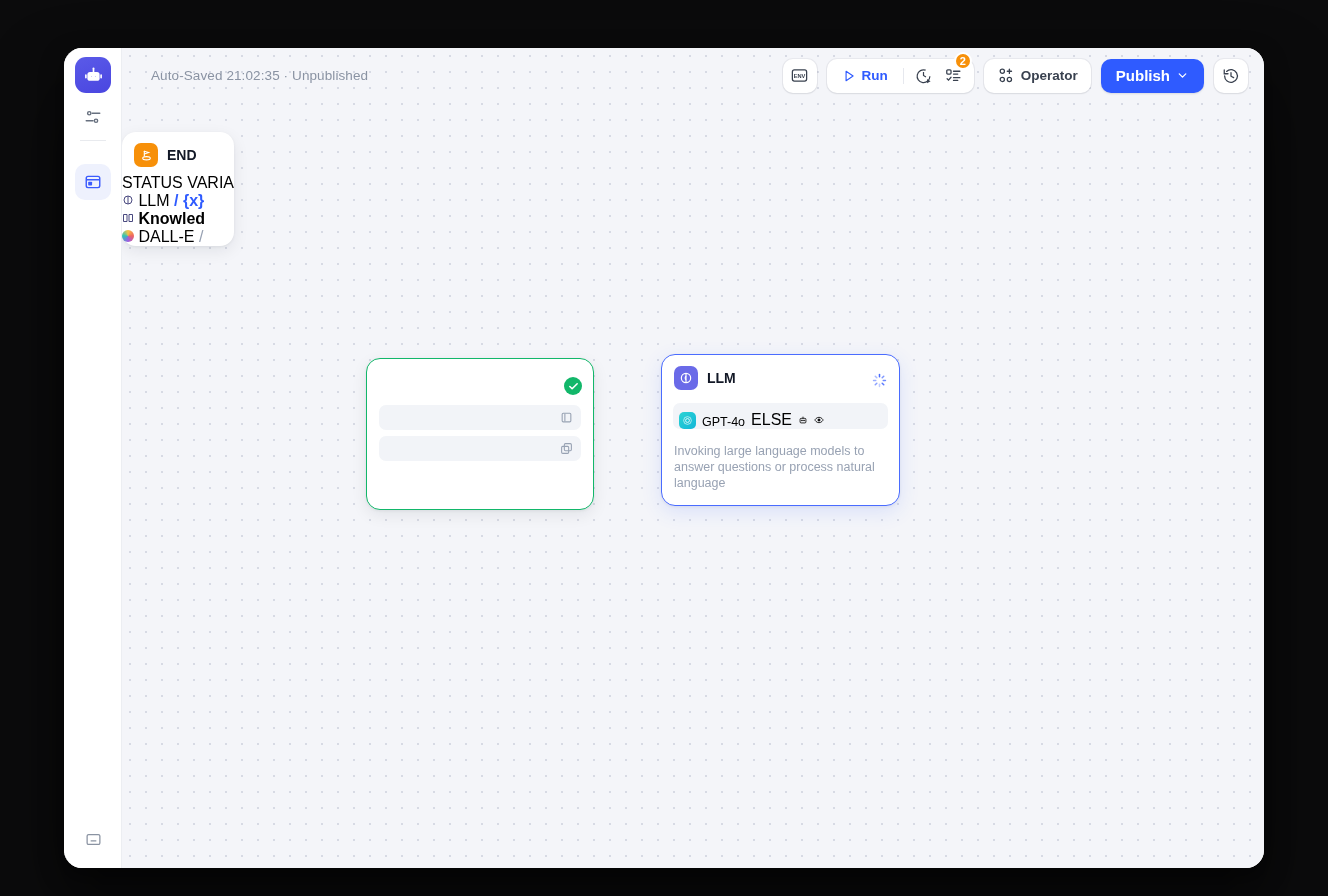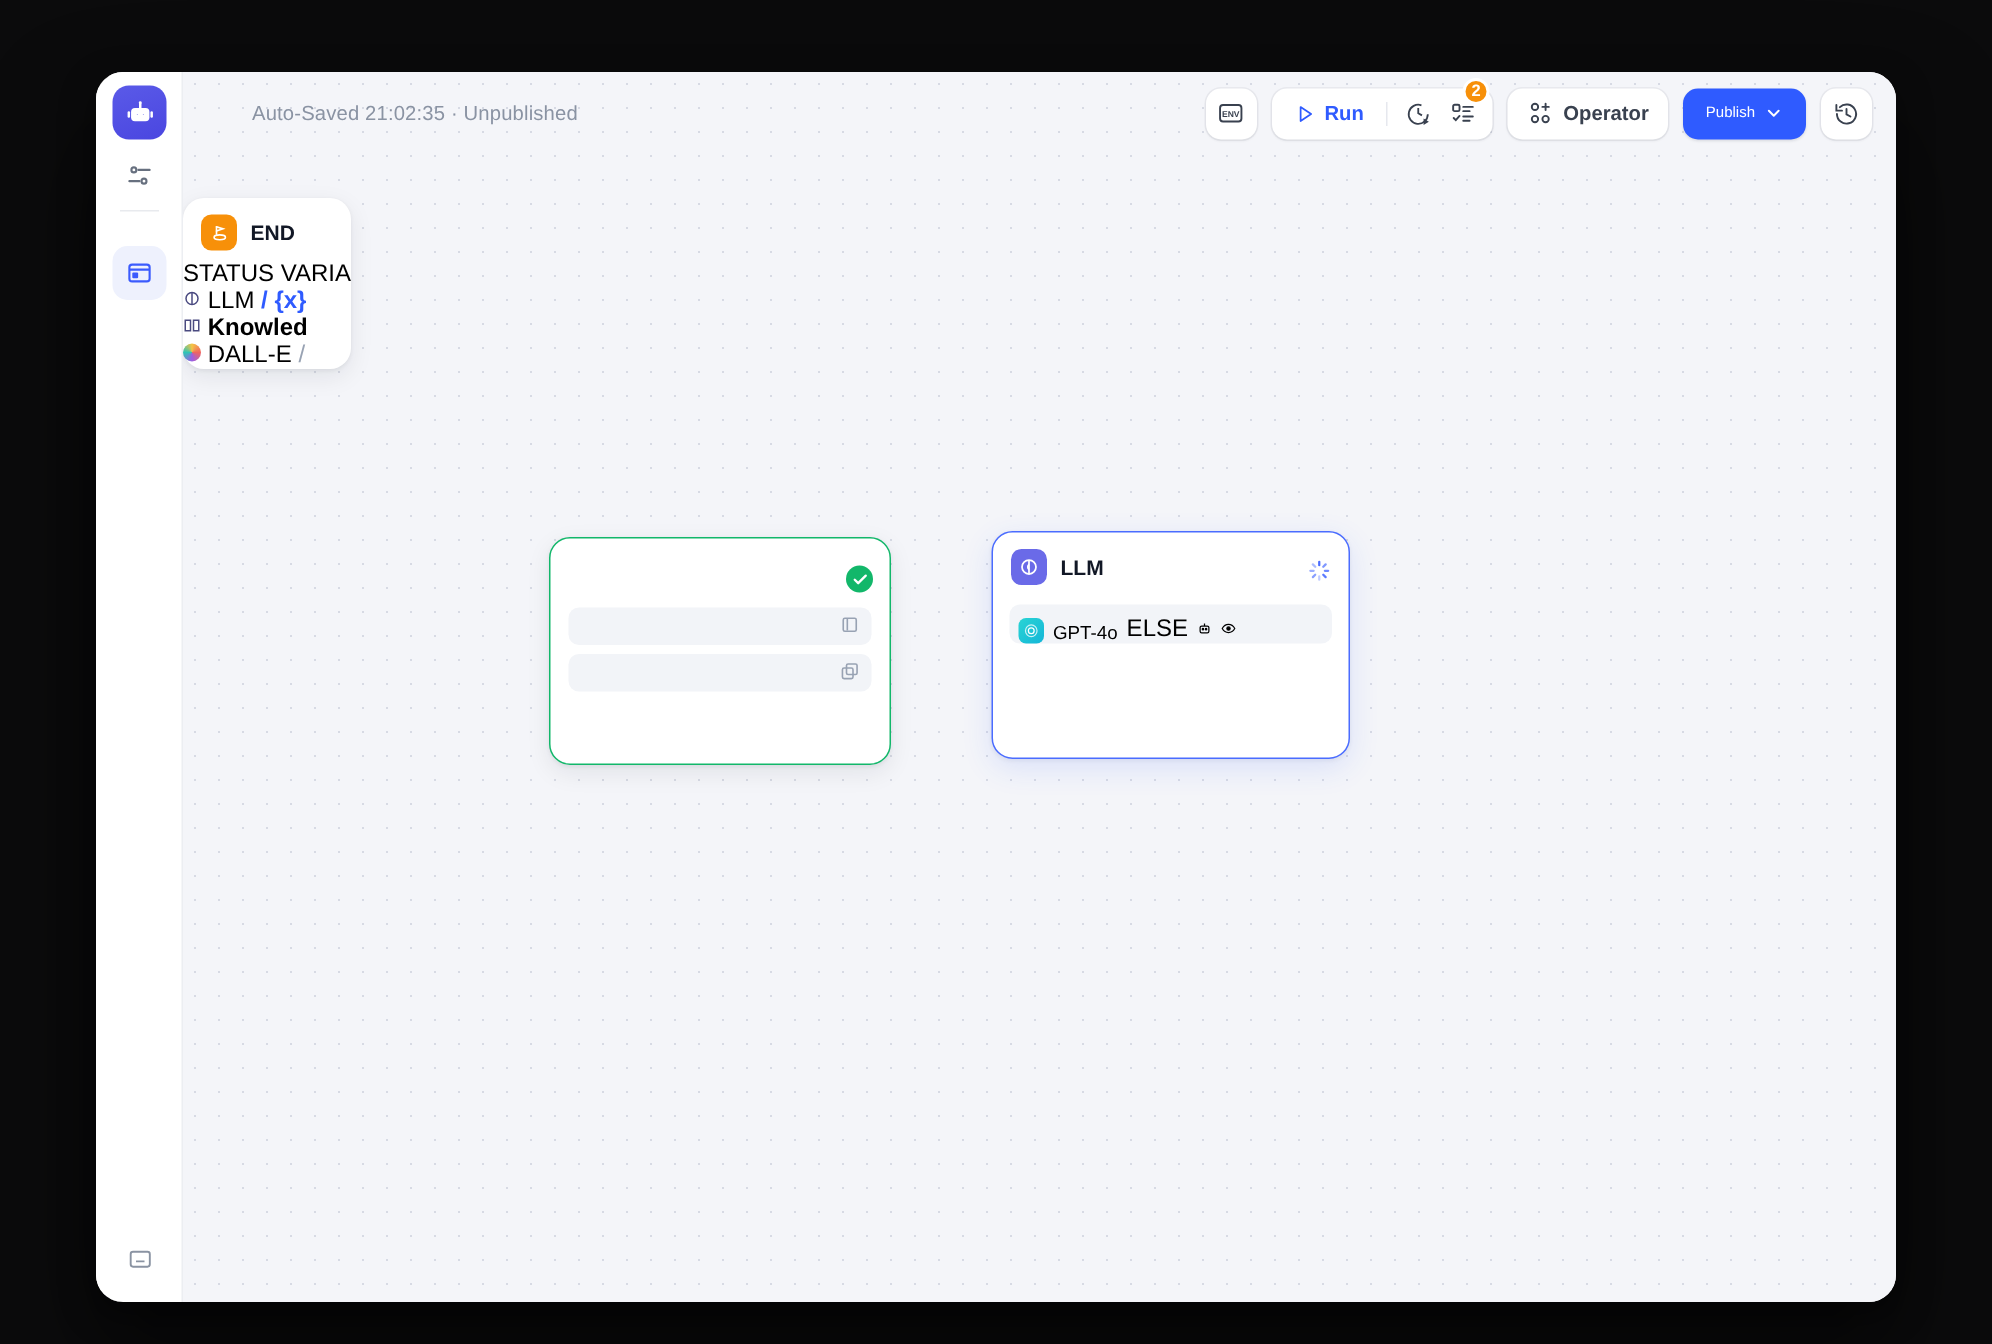--- a/index.html
+++ b/index.html
@@ -48,21 +48,21 @@
     background-color:#f4f5f9;
     background-image: radial-gradient(circle, #d7dae4 1px, transparent 1px);
     background-size: 16px 16px;
   }
 
   
   #header {
     position:absolute; left:58px; top:0; right:0; height:55px; z-index:5;
     display:flex; align-items:center; padding:0 16px;
   }
-  #autosave { font-size:13.5px; color:#8a93a3; margin-left:30px; letter-spacing:.1px; }
+  #autosave { font-size:13.5px; color:#8a93a3; margin-left:13px; letter-spacing:.1px; }
   .hdr-right { margin-left:auto; display:flex; align-items:center; gap:10px; }
 
   .pill {
     background:#fff; border-radius:10px; height:34px;
     box-shadow:0 1px 2px rgba(16,24,40,.07), 0 0 0 1px rgba(16,24,40,.05);
     display:flex; align-items:center;
   }
   .env-btn { width:34px; justify-content:center; color:#39414f; }
   .run-group { padding:0 6px; gap:2px; position:relative; }
   .run-btn {
@@ -74,21 +74,21 @@
     border-radius:7px; color:#39414f; }
   .badge {
     position:absolute; top:-7px; right:2px; min-width:18px; height:18px; padding:0 4px;
     background:#f79009; color:#fff; font-size:11px; font-weight:700; border-radius:9px;
     display:flex; align-items:center; justify-content:center;
     border:2px solid #fff;
   }
   .features-btn { padding:0 13px; gap:7px; color:#39414f; font-size:13.5px; font-weight:600; }
   .publish-btn {
     height:34px; padding:0 15px; border-radius:10px; background:#2f5bff; color:#fff;
-    font-size:10px; font-weight:400; display:flex; align-items:center; gap:6px;
+    font-size:15px; font-weight:700; display:flex; align-items:center; gap:6px;
     box-shadow:0 1px 2px rgba(16,24,40,.12);
     text-align:right;
   }
   .hist-btn { width:34px; justify-content:center; color:#39414f; }
 
   
   .node {
     position:absolute; background:#fff; border-radius:14px;
     box-shadow:0 5px 16px rgba(16,24,40,.08), 0 1px 3px rgba(16,24,40,.06);
   }
@@ -309,20 +309,21 @@
                 <line x1="12" y1="4" x2="12" y2="8"></line>
               </svg>
         </span>
         <span class="mini-tag">
           <svg width="10" height="10" viewBox="0 0 24 24" fill="none" stroke="currentColor" stroke-width="2">
                 <path d="M2 12s3.6-6.5 10-6.5S22 12 22 12s-3.6 6.5-10 6.5S2 12 2 12z"></path>
                 <circle cx="12" cy="12" r="2.6" fill="currentColor"></circle>
               </svg>
         </span>
       </div>
+      <div class="node-desc" style="top:88px;">Invoking large language models to answer questions or process natural language</div>
     </div>
 
     <div class="node" id="node-end">
       <div class="node-head">
         <span class="node-ico" style="background:#f79009;">
           <svg width="13" height="13" viewBox="0 0 24 24" fill="none" stroke="#fff" stroke-width="2" stroke-linecap="round">
                 <path d="M8 4v9"></path>
                 <path d="M8 4l8 2.6L8 9.2"></path>
                 <ellipse cx="12" cy="17" rx="7" ry="3"></ellipse>
               </svg>

